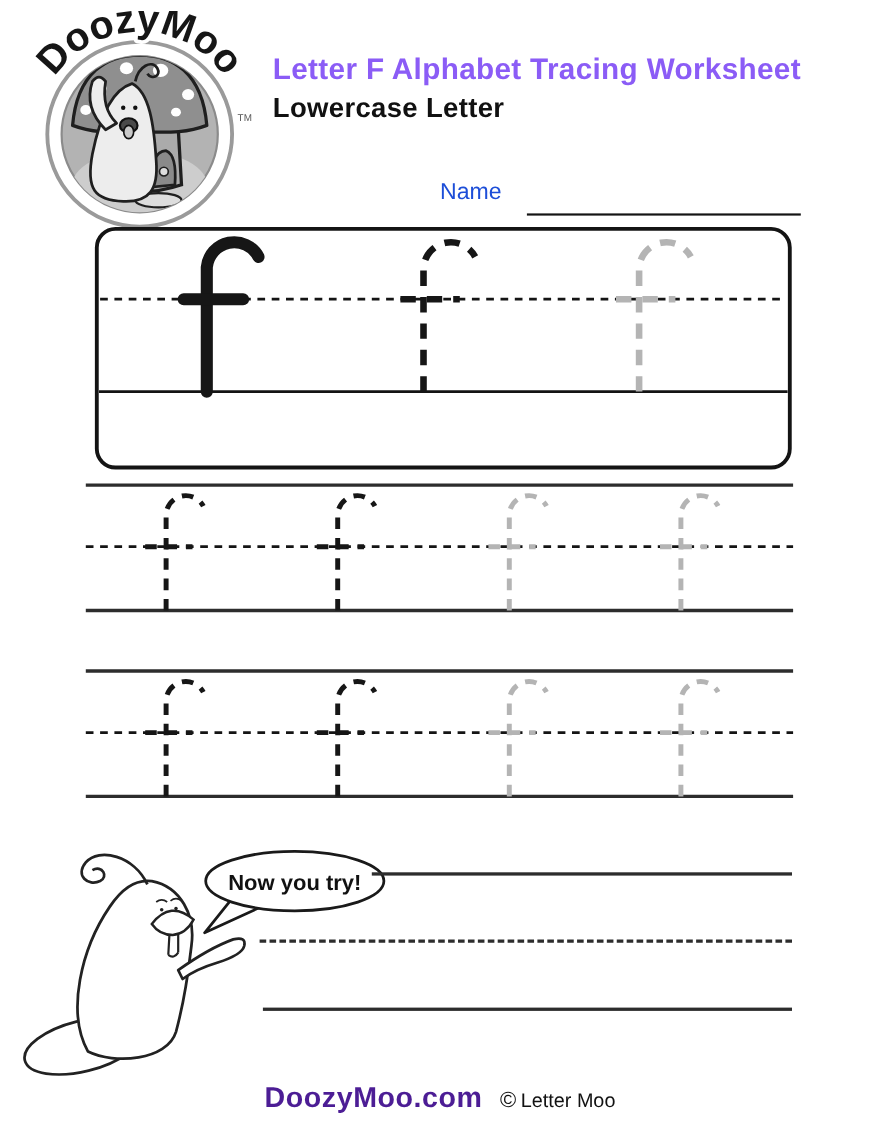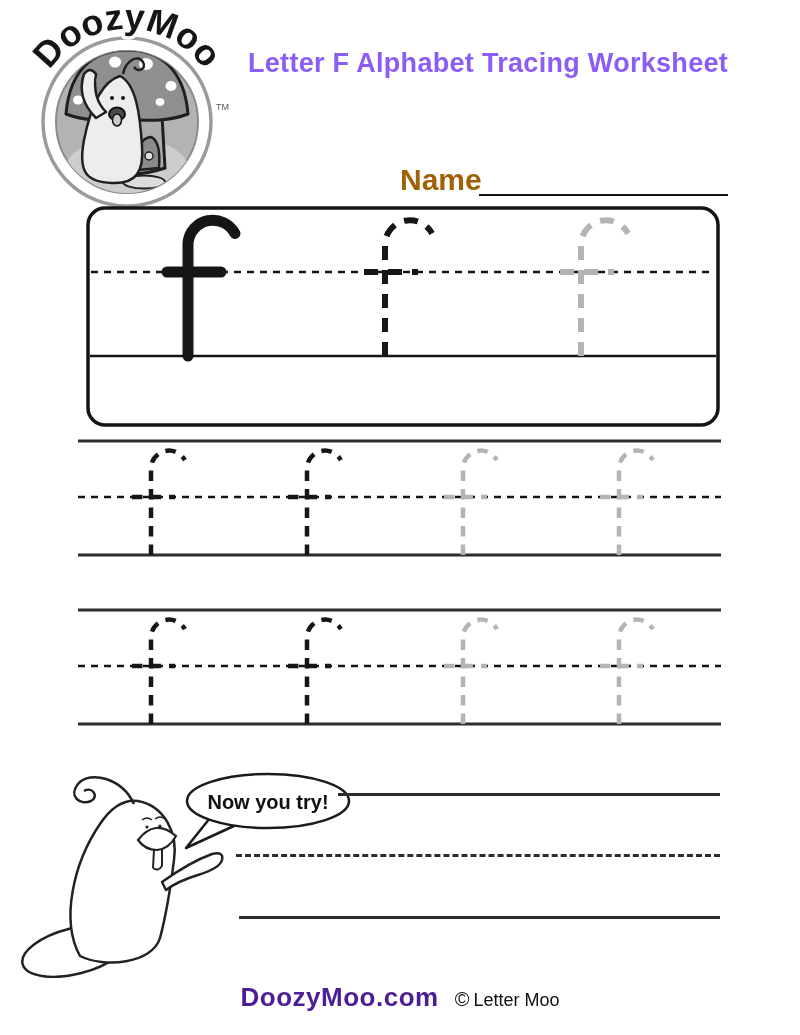--- a/index.html
+++ b/index.html
@@ -1,21 +1,21 @@
 <!DOCTYPE html>
 <html><head>
 <meta charset="utf-8">
 <style>
   html,body{margin:0;padding:0;background:#fff;}
   .page{position:relative;width:800px;height:1035px;background:#fff;overflow:hidden;
         font-family:"Liberation Sans",sans-serif;color:#141414;}
   .abs{position:absolute;}
   .title1{left:248px;top:48px;font-size:27px;font-weight:700;letter-spacing:.3px;color:#8b5cf6;}
   .title2{left:248px;top:84px;font-size:25px;font-weight:700;letter-spacing:.3px;color:#111;}
-  .name-label{left:400px;top:163px;font-size:30px;font-weight:700;color:#a16207;}
+  .name-label{left:400px;top:163px;font-size:21px;font-weight:400;color:#1d4ed8;}
   .name-line{left:479px;top:194px;width:249px;border-top:2.5px solid #141414;height:0;}
   .pline{height:0;border-top:3px solid #2d2d2d;}
   .pline.dashed{border-top-style:dashed;}
   .footer{left:0;top:982px;width:800px;display:flex;justify-content:center;align-items:baseline;gap:16px;}
   .footer .site{font-size:26px;font-weight:700;color:#4c1d95;letter-spacing:.5px;}
   .footer .copy{font-size:18px;color:#111;display:flex;align-items:baseline;gap:4px;}
   .footer .copy .sym{font-size:20px;}
   svg{display:block;}
   .brand-text{font-family:"Liberation Sans",sans-serif;font-weight:700;font-size:36px;
               fill:#161616;stroke:#ffffff;stroke-width:7px;paint-order:stroke;stroke-linejoin:round;}
@@ -59,20 +59,21 @@
       <ellipse cx="97" cy="104" rx="8" ry="6.5" fill="#4a4a4a" stroke="#111" stroke-width="2"></ellipse>
       <ellipse cx="97" cy="110" rx="4.5" ry="6" fill="#c9c9c9" stroke="#111" stroke-width="1.5"></ellipse>
     </g>
     <text class="brand-text">
       <textPath href="#brandArc" startOffset="50%" text-anchor="middle">DoozyMoo</textPath>
     </text>
     <text class="tm-text" x="196" y="100">TM</text>
   </svg>
 
   <div class="abs title1">Letter F Alphabet Tracing Worksheet</div>
+  <div class="abs title2">Lowercase Letter</div>
 
   <div class="abs name-label">Name</div>
   <div class="abs name-line"></div>
 
   <svg class="abs" style="left:0;top:203px" width="800" height="232" viewBox="0 0 800 232">
     <rect x="88" y="5" width="630" height="217" rx="17" fill="#ffffff" stroke="#141414" stroke-width="3.5"></rect>
     <line x1="91" y1="69" x2="715" y2="69" stroke="#141414" stroke-width="2.5" stroke-dasharray="7 6"></line>
     <line x1="90" y1="153" x2="716" y2="153" stroke="#141414" stroke-width="2.5"></line>
     <g id="box-letters">
         <path d="M 188 153 L 188 40 A 25 25 0 0 1 235 30.5" fill="none" stroke="#161616" stroke-width="11" stroke-linecap="round"></path>

